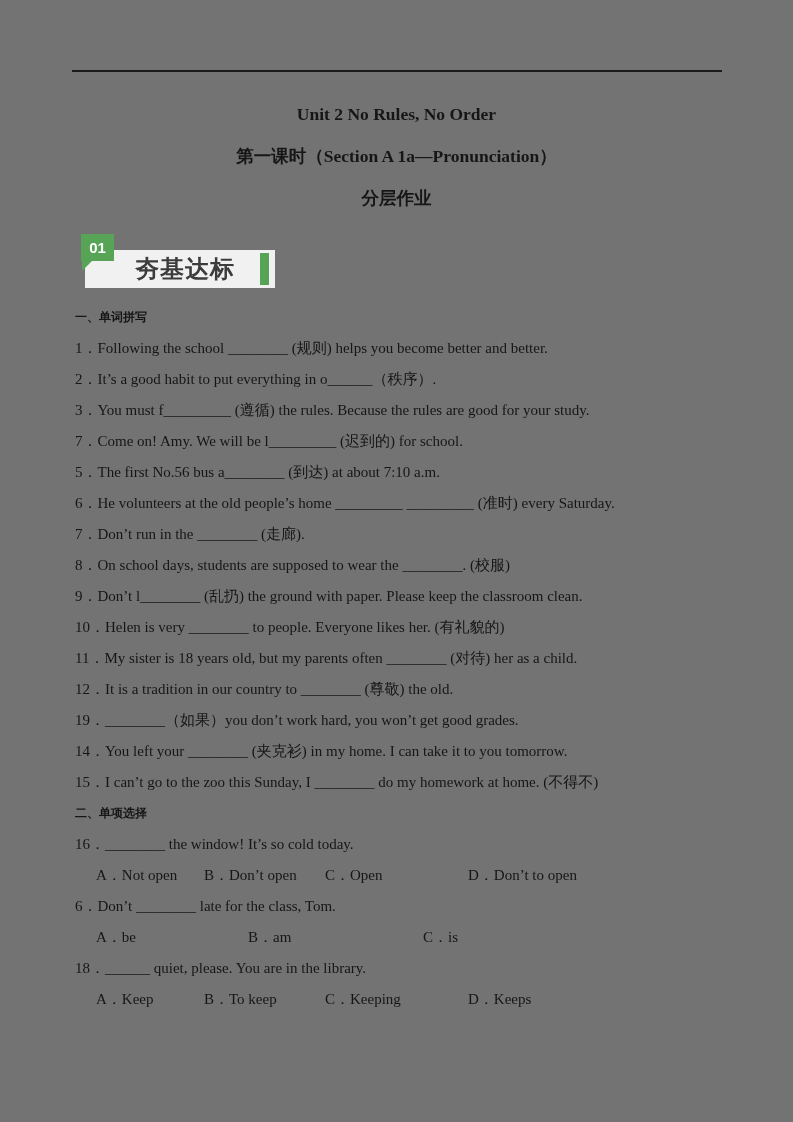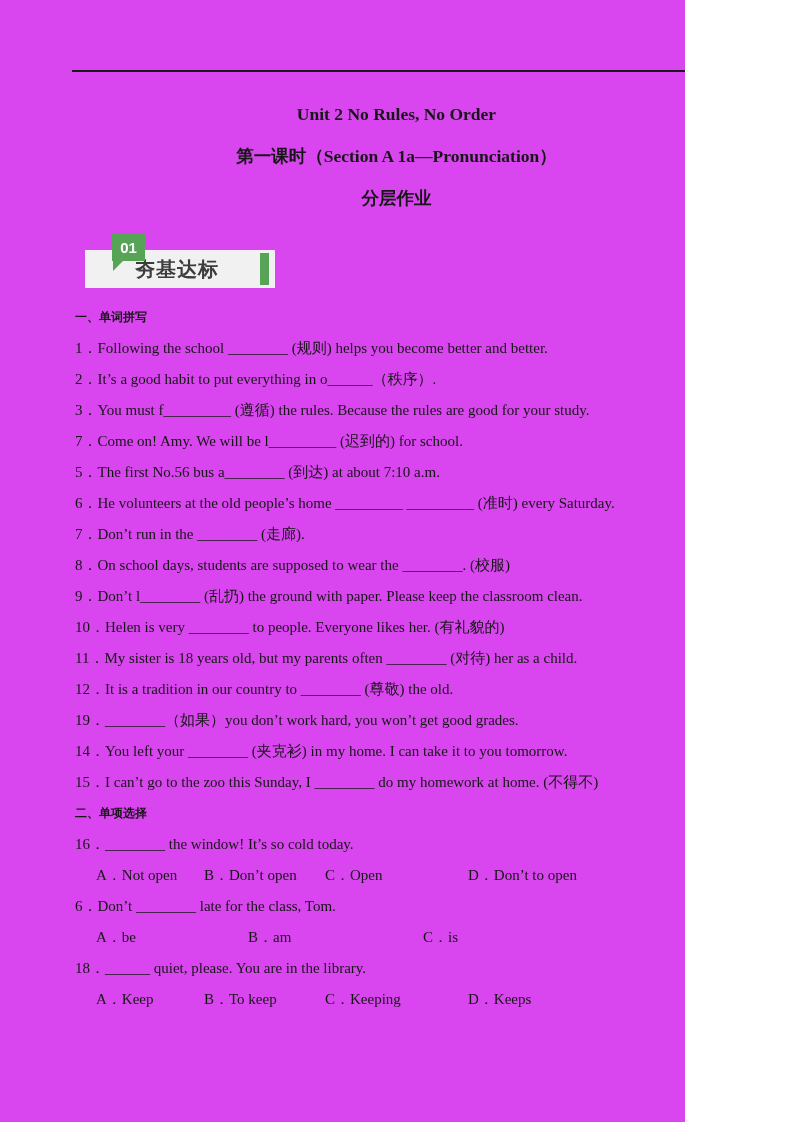--- a/index.html
+++ b/index.html
@@ -2,39 +2,39 @@
 <html><head>
 <meta charset="utf-8">
 <style>
   html, body { margin: 0; padding: 0; }
   body {
     width: 793px; height: 1122px;
     background: #ffffff;
     font-family: "Liberation Serif", serif;
     color: #161616;
   }
-  .page { position: relative; width: 685px; height: 1122px; overflow: hidden; background: #d946ef; }
+  .page { position: relative; width: 793px; height: 1122px; overflow: hidden; background: #737373; }
 
   
   .topline { position: absolute; left: 72px; top: 70px; width: 650px; height: 2px; background: #1a1a1a; }
 
   
   .titles { position: absolute; left: 0; top: 104px; width: 793px; text-align: center; font-weight: bold; }
   .titles .t { font-size: 17.5px; line-height: 20px; margin-bottom: 22px; }
 
   
   .badge-bar { position: absolute; left: 85px; top: 250px; width: 190px; height: 38px; background: #f1f1f1; }
   .badge-label {
     position: absolute; left: 50px; top: 5px;
     font-family: "Liberation Sans", sans-serif; font-weight: bold;
-    font-size: 20px; line-height: 28px; color: #3c3c3c; letter-spacing: 1px;
+    font-size: 24px; line-height: 28px; color: #3c3c3c; letter-spacing: 1px;
   }
   .badge-accent { position: absolute; left: 175px; top: 3px; width: 9px; height: 32px; background: #57a457; }
   .badge-num {
-    position: absolute; left: 112px; top: 234px; width: 33px; height: 27px;
+    position: absolute; left: 81px; top: 234px; width: 33px; height: 27px;
     background: #57a457; border-radius: 0;
     color: #ffffff; font-family: "Liberation Sans", sans-serif; font-weight: bold;
     font-size: 15px; text-align: center; line-height: 27px;
   }
   .badge-num::after {
     content: ""; position: absolute; left: 1px; top: 26px; width: 0; height: 0;
     border-top: 11px solid #57a457; border-right: 11px solid transparent;
   }
 
   

